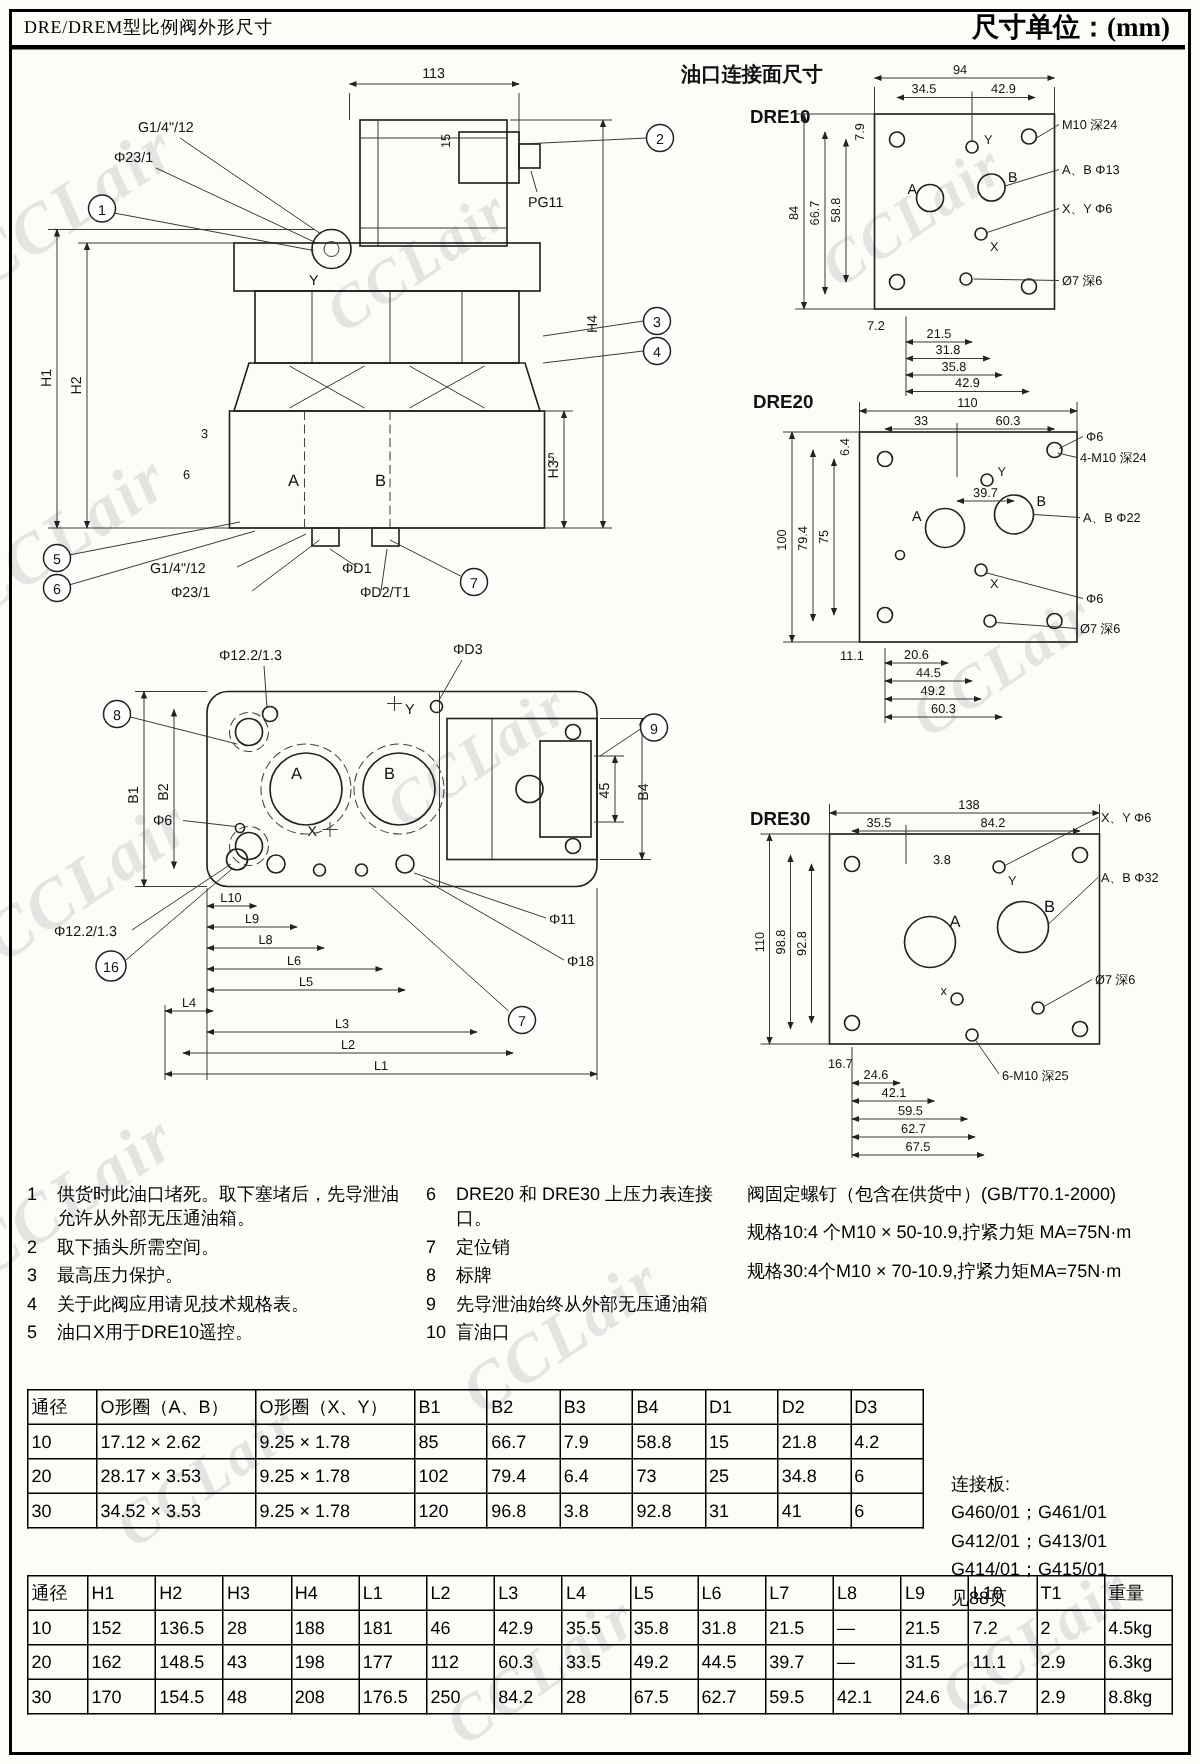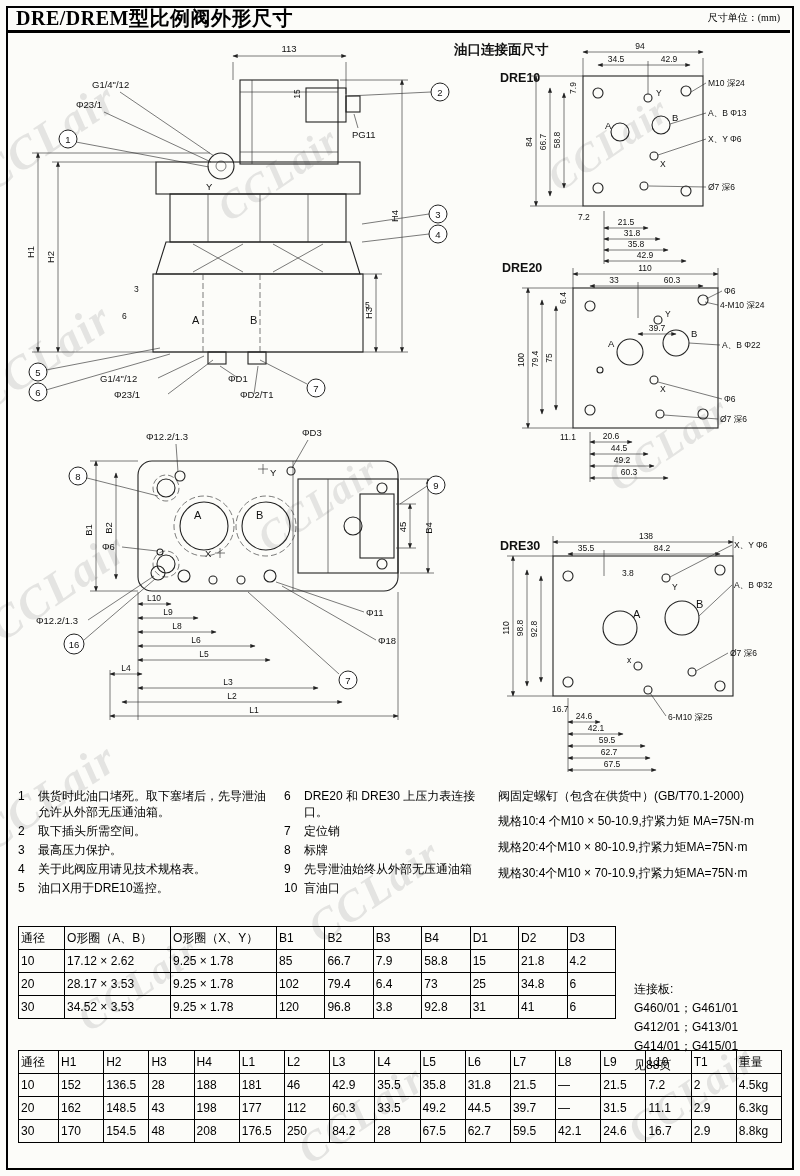--- a/index.html
+++ b/index.html
@@ -1,22 +1,22 @@
 <!DOCTYPE html>
 <html><head>
 <meta charset="utf-8">
 <style>
   html,body{margin:0;padding:0}
   body{background:#9a9a9a;font-family:"Liberation Sans","DejaVu Sans",sans-serif}
   .page{position:relative;width:800px;height:1176px;background:#fcfcf9;overflow:hidden;margin:0 auto}
   .page > *{position:absolute}
   .frame{left:6px;top:6px;width:784px;height:1160px;border:2px solid #000;pointer-events:none}
   .header{left:6px;top:6px;width:784px;height:27px;border-bottom:3px solid #000;display:flex;align-items:center;justify-content:space-between;padding:0 10px;box-sizing:border-box}
-  .header .ttl-main{font-family:"Liberation Serif","DejaVu Serif",serif;font-size:20px;font-weight:bold;letter-spacing:.5px}
-  .header .unit{font-family:"Liberation Serif","DejaVu Serif",serif;font-size:10px;font-weight:normal}
+  .header .ttl-main{font-family:"Liberation Serif","DejaVu Serif",serif;font-size:12px;font-weight:normal;letter-spacing:.5px}
+  .header .unit{font-family:"Liberation Serif","DejaVu Serif",serif;font-size:18px;font-weight:bold}
   .wm{font-family:"Liberation Serif","DejaVu Serif",serif;font-style:italic;font-weight:bold;color:rgba(105,105,105,.16);transform:rotate(-34deg);pointer-events:none;white-space:nowrap;letter-spacing:2px}
   svg text{font-family:"Liberation Sans","DejaVu Sans",sans-serif;font-size:10px;fill:#111}
   .ln{stroke:#222;stroke-width:1.1;fill:none}
   .thin{stroke:#333;stroke-width:.65;fill:none}
   .dash{stroke:#444;stroke-width:.7;fill:none;stroke-dasharray:6 3}
   .co{fill:#fff;stroke:#222;stroke-width:1}
   .t8{font-size:8.5px}.t9{font-size:9.5px}.t10{font-size:11px}
   .t12{font-size:12.5px;font-weight:bold}.ttl{font-size:13.5px;font-weight:bold}
   .ctr{text-anchor:middle}
   .notes{left:16px;top:788px;width:770px;height:130px;font-size:12px;line-height:16px}
@@ -474,21 +474,20 @@
           <span class="t">先导泄油始终从外部无压通油箱</span>
         </div>
       <div class="note">
           <span class="n">10</span>
           <span class="t">盲油口</span>
         </div>
     </div>
     <div style="left:482px;width:288px">
       <div class="screws-title">阀固定螺钉（包含在供货中）(GB/T70.1-2000)</div>
       <div class="screw-line">规格10:4 个M10 × 50-10.9,拧紧力矩 MA=75N·m</div>
-      <div class="screw-line">规格20:4个M10 × 80-10.9,拧紧力矩MA=75N·m</div>
       <div class="screw-line">规格30:4个M10 × 70-10.9,拧紧力矩MA=75N·m</div>
     </div>
   </div>
 
   <table class="tbl" id="t1">
     <colgroup>
         <col style="width:46px">
         <col style="width:106px">
         <col style="width:106px">
         <col>

